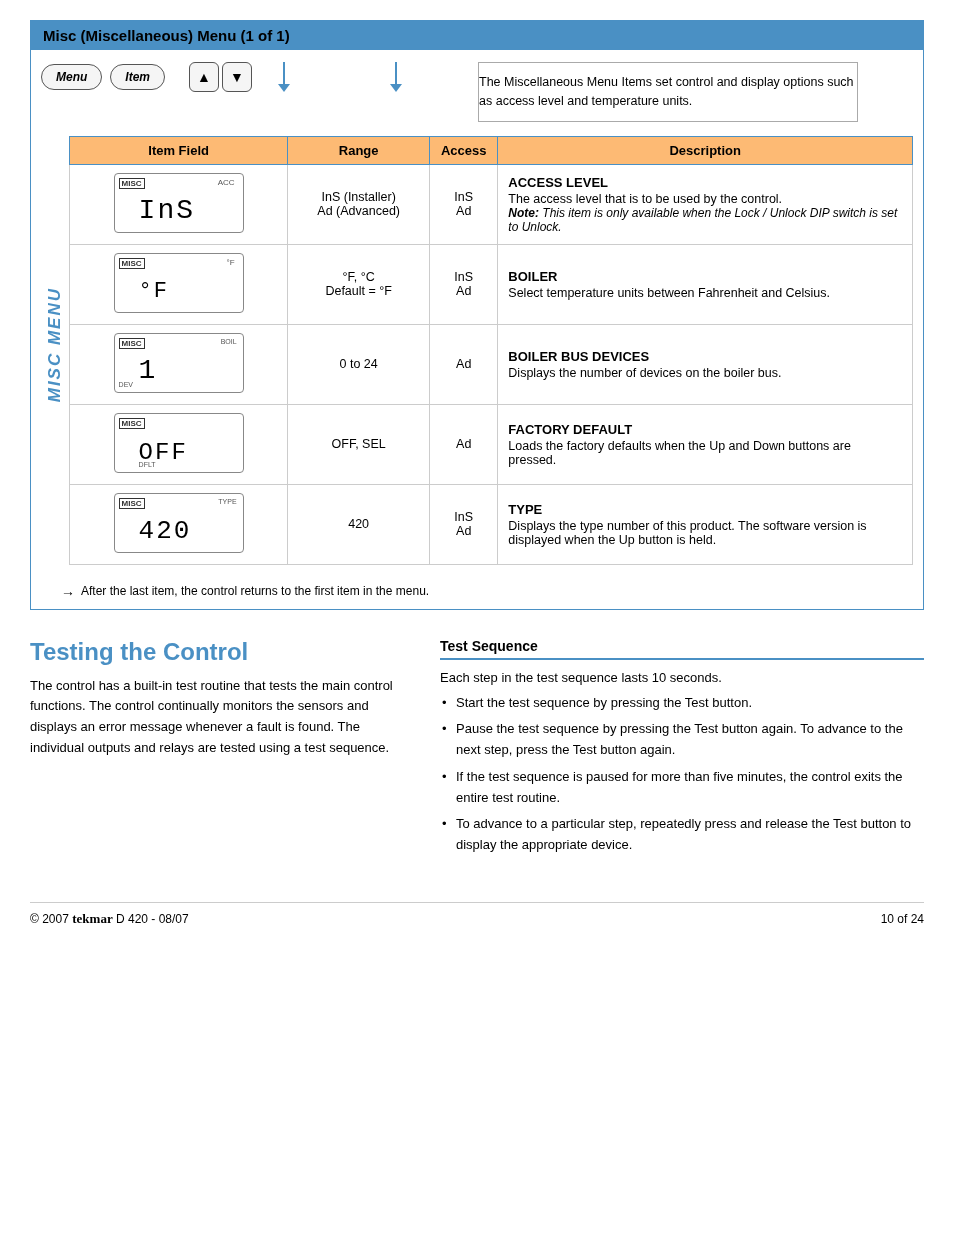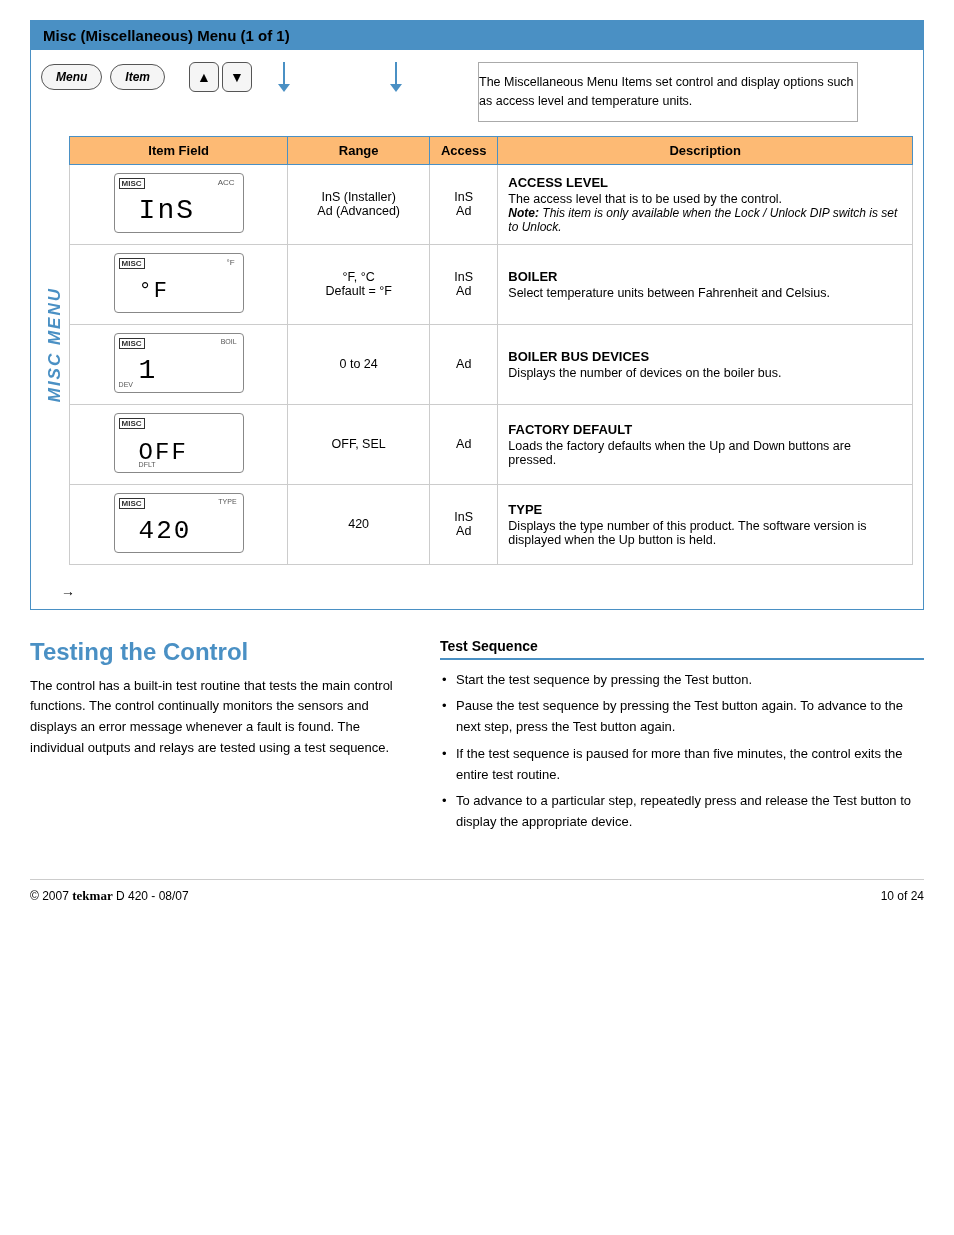--- a/index.html
+++ b/index.html
@@ -439,32 +439,34 @@
               <div>Displays the type number of this product. The software version is displayed when the Up button is held.</div>
             </td>
           </tr>
         </tbody>
       </table>
     </div>
   </div>
 
   <div class="footer-note">
     <span class="arrow-right">→</span>
+    <span>After the last item, the control returns to the first item in the menu.</span>
   </div>
   <div style="height:10px;"></div>
 </div>
 
 <div class="testing-section">
   <div class="testing-left">
     <div class="testing-title">Testing the Control</div>
     <div class="testing-body">The control has a built-in test routine that tests the main control functions. The control continually monitors the sensors and displays an error message whenever a fault is found. The individual outputs and relays are tested using a test sequence.</div>
   </div>
 
   <div class="testing-right">
     <div class="test-seq-title">Test Sequence</div>
+    <div class="test-seq-intro">Each step in the test sequence lasts 10 seconds.</div>
     <ul class="test-seq-list">
       <li>Start the test sequence by pressing the Test button.</li>
       <li>Pause the test sequence by pressing the Test button again. To advance to the next step, press the Test button again.</li>
       <li>If the test sequence is paused for more than five minutes, the control exits the entire test routine.</li>
       <li>To advance to a particular step, repeatedly press and release the Test button to display the appropriate device.</li>
     </ul>
   </div>
 </div>
 
 <div class="page-footer">

